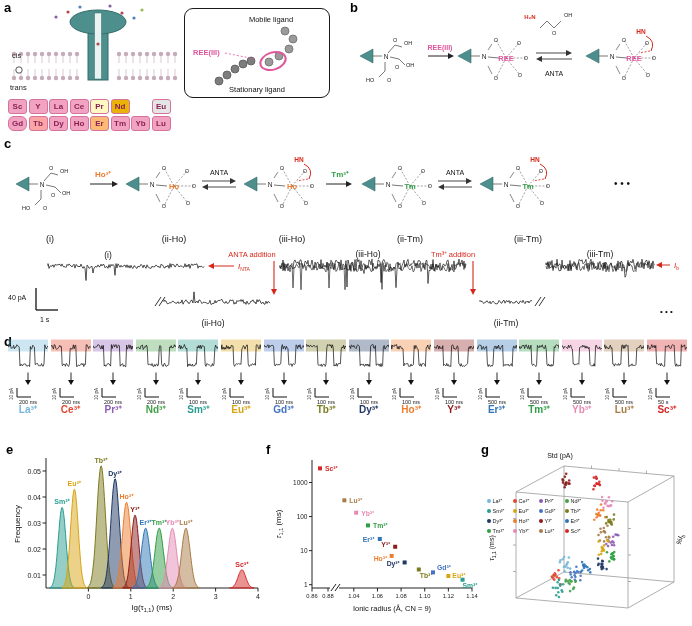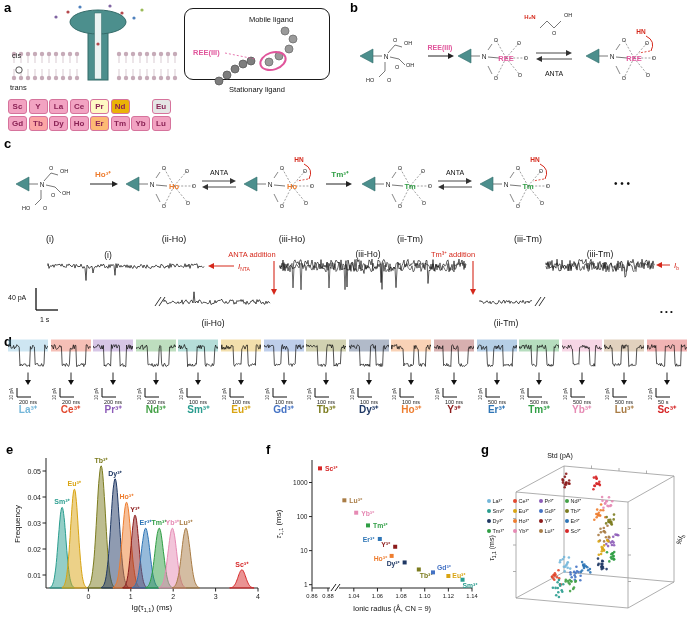--- a/index.html
+++ b/index.html
@@ -1,20 +1,20 @@
 <!DOCTYPE html>
 <html><head>
 <meta charset="utf-8">
 <style>
   html,body{margin:0;padding:0;background:#fff;font-family:"Liberation Sans",sans-serif;}
   #fig{position:relative;width:692px;height:626px;background:#fff;overflow:hidden;}
   .abs{position:absolute;}
   .pl{position:absolute;font-weight:bold;font-size:13px;color:#000;}
   svg text{font-family:"Liberation Sans",sans-serif;}
-  .inset{position:absolute;left:184px;top:8px;width:146px;height:72px;border:1.5px solid #1a1a1a;border-radius:9px;box-sizing:border-box;}
+  .inset{position:absolute;left:184px;top:8px;width:146px;height:90px;border:1.5px solid #1a1a1a;border-radius:9px;box-sizing:border-box;}
   #element-grid{position:absolute;left:8px;top:99px;display:grid;grid-template-columns:repeat(8,19px);grid-auto-rows:15px;gap:1.5px;}
   .ecell{display:flex;align-items:center;justify-content:center;font-size:8px;font-weight:bold;border-radius:3px;border:1px solid transparent;}
   #panel-d-cells{position:absolute;left:8px;top:338px;display:flex;gap:2.6px;}
   .dcell{width:40px;display:flex;flex-direction:column;align-items:center;}
   .dlabel{font-size:10px;font-weight:bold;line-height:11px;}
   #g-legend{position:absolute;left:487px;top:496px;display:grid;grid-template-columns:repeat(4,24px);grid-auto-rows:10px;column-gap:2px;}
   .gleg{display:flex;align-items:center;gap:1.5px;font-size:5.5px;color:#222;white-space:nowrap;}
   .gleg i{width:4px;height:4px;border-radius:50%;display:inline-block;flex:0 0 auto;}
 </style>
 </head>
@@ -153,21 +153,21 @@
 
   <div id="element-grid">
       <div class="ecell" style="background: rgb(242, 163, 194); border-color: rgb(214, 115, 156); color: rgb(138, 34, 85);">Sc</div>
       <div class="ecell" style="background: rgb(242, 163, 194); border-color: rgb(214, 115, 156); color: rgb(138, 34, 85);">Y</div>
       <div class="ecell" style="background: rgb(242, 163, 194); border-color: rgb(214, 115, 156); color: rgb(138, 34, 85);">La</div>
       <div class="ecell" style="background: rgb(242, 163, 194); border-color: rgb(214, 115, 156); color: rgb(138, 34, 85);">Ce</div>
       <div class="ecell" style="background: #fef9c3; border-color: rgb(214, 115, 156); color: rgb(138, 34, 85);">Pr</div>
       <div class="ecell" style="background: #eab308; border-color: rgb(214, 115, 156); color: rgb(138, 34, 85);">Nd</div>
       <div class="ecell" style="background: #22c55e; border-color: rgb(214, 115, 156); color: rgb(138, 34, 85); margin-top: 24px;">Sm</div>
       <div class="ecell" style="background: #e5e5e5; border-color: rgb(214, 115, 156); color: rgb(138, 34, 85);">Eu</div>
-      <div class="ecell" style="background: rgb(242, 163, 194); border-color: rgb(214, 115, 156); color: rgb(138, 34, 85);">Gd</div>
+      <div class="ecell" style="background: rgb(242, 163, 194); border-color: rgb(214, 115, 156); color: rgb(138, 34, 85); border-radius: 6px;">Gd</div>
       <div class="ecell" style="background: #fca5a5; border-color: rgb(214, 115, 156); color: rgb(138, 34, 85);">Tb</div>
       <div class="ecell" style="background: rgb(242, 163, 194); border-color: rgb(214, 115, 156); color: rgb(138, 34, 85);">Dy</div>
       <div class="ecell" style="background: rgb(242, 163, 194); border-color: rgb(214, 115, 156); color: rgb(138, 34, 85);">Ho</div>
       <div class="ecell" style="background: #fdba74; border-color: rgb(214, 115, 156); color: rgb(138, 34, 85);">Er</div>
       <div class="ecell" style="background: rgb(242, 163, 194); border-color: rgb(214, 115, 156); color: rgb(138, 34, 85);">Tm</div>
       <div class="ecell" style="background: rgb(242, 163, 194); border-color: rgb(214, 115, 156); color: rgb(138, 34, 85);">Yb</div>
       <div class="ecell" style="background: rgb(242, 163, 194); border-color: rgb(214, 115, 156); color: rgb(138, 34, 85);">Lu</div>
     </div>
 
   <svg id="b-svg" class="abs" style="left:354px;top:4px" width="338" height="134" viewBox="0 0 338 134">

